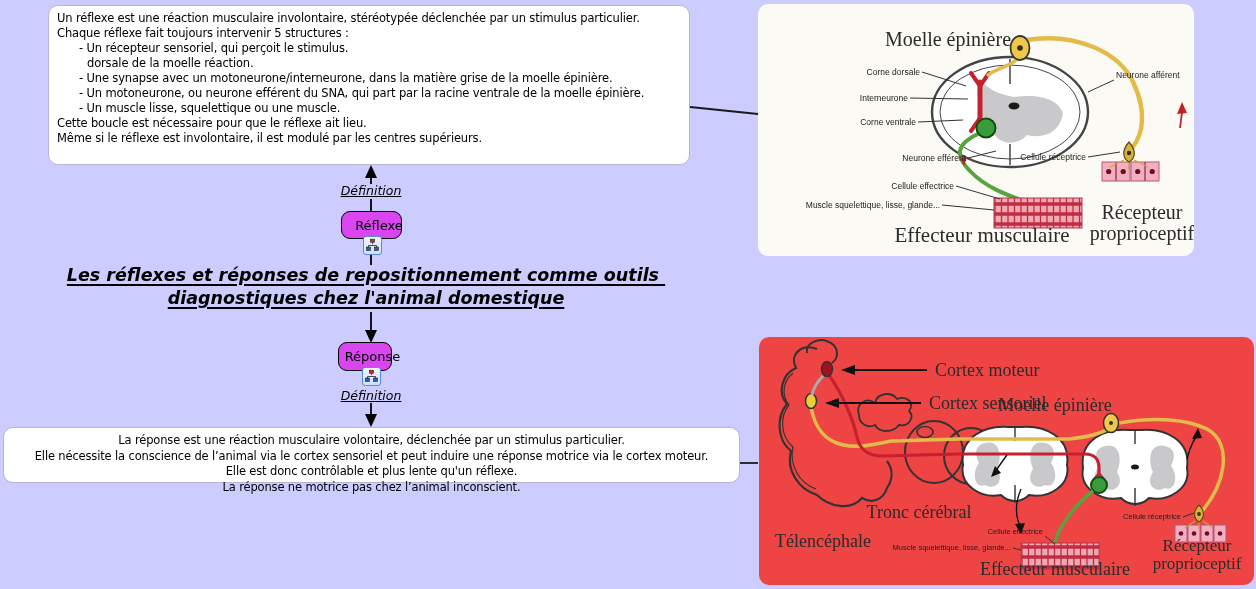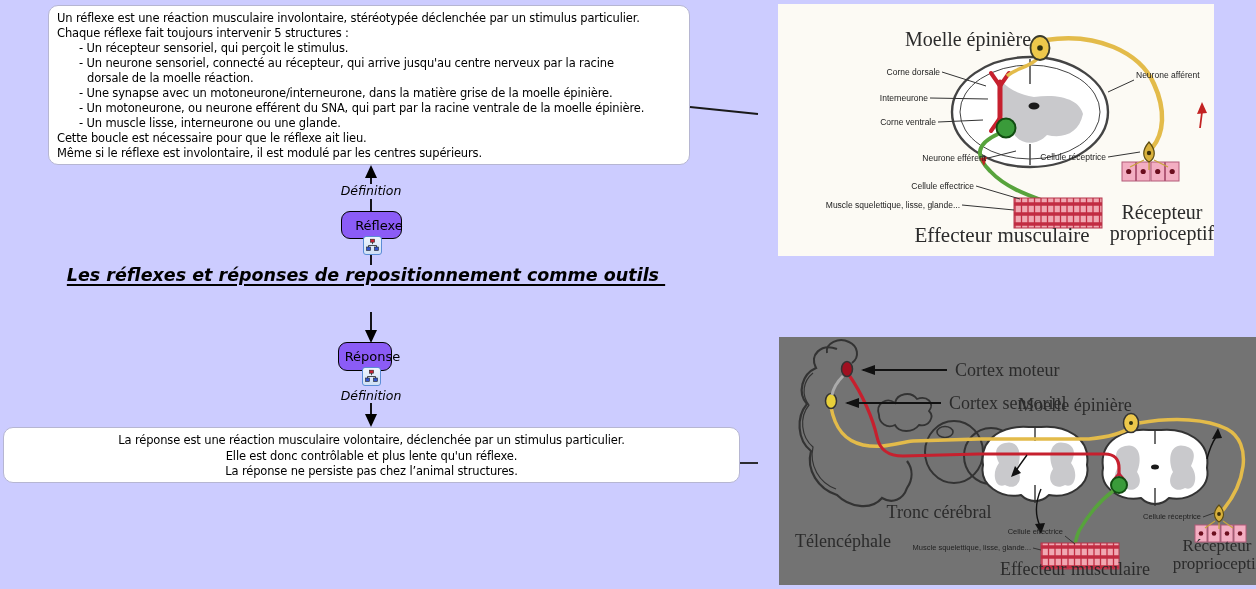--- a/index.html
+++ b/index.html
@@ -21,45 +21,45 @@
   .ind1{padding-left:22px;}
   .ind2{padding-left:30px;}
   
   .map-title{
     position:absolute;left:40px;top:264px;width:652px;text-align:center;
     font-size:17.5px;font-weight:bold;font-style:italic;line-height:23px;
   }
   .map-title .tline{text-decoration:underline;text-underline-offset:3px;text-decoration-thickness:1.5px;white-space:pre;text-align:center;}
   
   .node{
-    position:absolute;background:#8b5cf6;border:1.6px solid #000;border-radius:9px;
+    position:absolute;background:#d946ef;border:1.6px solid #000;border-radius:9px;
     box-sizing:border-box;display:flex;align-items:center;justify-content:center;
     font-size:13px;z-index:3;padding-left:15px;
   }
   .node.reflex{left:341px;top:211px;width:61px;height:28px;}
   .node.response{left:338px;top:342px;width:54px;height:29px;}
   .node-icon{
     position:absolute;width:17px;height:17px;z-index:4;
     border:1px solid #5b8dd6;border-radius:3px;
     background:linear-gradient(#eef5fd,#cfe0f5);
     display:flex;align-items:center;justify-content:center;
   }
   .node-icon.reflex{left:363px;top:236px;}
   .node-icon.response{left:362px;top:367px;}
   .linklabel{
-    position:absolute;width:160px;text-align:center;font-style:italic;font-size:12.5px;z-index:2;
+    position:absolute;width:160px;text-align:center;font-style:italic;font-size:12.5px;z-index:2;text-decoration:underline;
   }
   .linklabel.top{left:291px;top:183px;}
   .linklabel.bottom{left:291px;top:388px;}
   
   #connectors{position:absolute;left:0;top:0;z-index:1;pointer-events:none;}
   
-  .figure{position:absolute;border-radius:0;overflow:hidden;z-index:2;margin-left:20px;}
+  .figure{position:absolute;border-radius:10px;overflow:hidden;z-index:2;}
   .figure.spinal{left:758px;top:4px;width:436px;height:252px;background:#fcfaf4;}
-  .figure.pathway{left:759px;top:337px;width:495px;height:248px;background:#737373;}
+  .figure.pathway{left:759px;top:337px;width:495px;height:248px;background:#ef4444;}
   .figure svg{display:block;}
   .fig-title{font-family:"Liberation Serif","DejaVu Serif",serif;fill:#2b2b2b;}
   .fig-big{font-family:"Liberation Serif","DejaVu Serif",serif;fill:#2b2b2b;}
   .fig-small{font-family:"Liberation Sans","DejaVu Sans",sans-serif;font-size:8.5px;fill:#222;}
   .fig-small2{font-family:"Liberation Sans","DejaVu Sans",sans-serif;font-size:7.5px;fill:#222;}
 </style>
 </head>
 <body>
 
 <svg id="connectors" width="1256" height="589" viewBox="0 0 1256 589">
@@ -71,60 +71,61 @@
   <path d="M371,312 V331" stroke="#000" stroke-width="1.8" fill="none"></path>
   <polygon points="371,343 365,330 377,330" fill="#000"></polygon>
   <path d="M371,403 V415" stroke="#000" stroke-width="1.8" fill="none"></path>
   <polygon points="371,427 365,414 377,414" fill="#000"></polygon>
 </svg>
 
 <div class="defbox reflex">
   <div class="defline">Un réflexe est une réaction musculaire involontaire, stéréotypée déclenchée par un stimulus particulier.</div>
   <div class="defline">Chaque réflexe fait toujours intervenir 5 structures :</div>
   <div class="defline ind1">- Un récepteur sensoriel, qui perçoit le stimulus.</div>
-  <div class="defline ind1">- Un neurone sensoriel, connecté au récepteur, qui arrive jusqu'au centre nerveux par la racine</div>
   <div class="defline ind2">dorsale de la moelle réaction.</div>
   <div class="defline ind1">- Une synapse avec un motoneurone/interneurone, dans la matière grise de la moelle épinière.</div>
   <div class="defline ind1">- Un motoneurone, ou neurone efférent du SNA, qui part par la racine ventrale de la moelle épinière.</div>
-  <div class="defline ind1">- Un muscle lisse, interneurone ou une glande.</div>
+  <div class="defline ind1">- Un muscle lisse, squelettique ou une muscle.</div>
   <div class="defline">Cette boucle est nécessaire pour que le réflexe ait lieu.</div>
   <div class="defline">Même si le réflexe est involontaire, il est modulé par les centres supérieurs.</div>
 </div>
 
 <div class="linklabel top">Définition</div>
 <div class="linklabel bottom">Définition</div>
 
 <div class="node reflex">Réflexe</div>
 <div class="node-icon reflex">
   <svg width="15" height="15" viewBox="0 0 15 15">
     <rect x="5.5" y="1.2" width="4" height="3" fill="#cc2233" stroke="#222" stroke-width="0.6"></rect>
     <path d="M7.5,4.2 V6.2 M3.5,9 V7.5 H11.5 V9" stroke="#222" stroke-width="0.8" fill="none"></path>
     <rect x="1.5" y="9" width="4" height="3.5" fill="#3355cc" stroke="#222" stroke-width="0.6"></rect>
     <rect x="9.5" y="9" width="4" height="3.5" fill="#3355cc" stroke="#222" stroke-width="0.6"></rect>
   </svg>
 </div>
 
 <div class="map-title">
   <div><span class="tline">Les réflexes et réponses de repositionnement comme outils </span></div>
+  <div><span class="tline">diagnostiques chez l'animal domestique</span></div>
 </div>
 
 <div class="node response">Réponse</div>
 <div class="node-icon response">
   <svg width="15" height="15" viewBox="0 0 15 15">
     <rect x="5.5" y="1.2" width="4" height="3" fill="#cc2233" stroke="#222" stroke-width="0.6"></rect>
     <path d="M7.5,4.2 V6.2 M3.5,9 V7.5 H11.5 V9" stroke="#222" stroke-width="0.8" fill="none"></path>
     <rect x="1.5" y="9" width="4" height="3.5" fill="#3355cc" stroke="#222" stroke-width="0.6"></rect>
     <rect x="9.5" y="9" width="4" height="3.5" fill="#3355cc" stroke="#222" stroke-width="0.6"></rect>
   </svg>
 </div>
 
 <div class="defbox response">
   <div class="defline">La réponse est une réaction musculaire volontaire, déclenchée par un stimulus particulier.</div>
+  <div class="defline">Elle nécessite la conscience de l’animal via le cortex sensoriel et peut induire une réponse motrice via le cortex moteur.</div>
   <div class="defline">Elle est donc contrôlable et plus lente qu'un réflexe.</div>
-  <div class="defline">La réponse ne persiste pas chez l’animal structures.</div>
+  <div class="defline">La réponse ne motrice pas chez l’animal inconscient.</div>
 </div>
 
 <div class="figure spinal">
 <svg width="436" height="252" viewBox="0 0 436 252">
   <defs>
     <pattern id="mp1" width="13" height="10" patternUnits="userSpaceOnUse">
       <rect width="13" height="10" fill="#f0a8b2"></rect>
       <path d="M0,0.8 H13 M0,9.2 H13" stroke="#c22c42" stroke-width="1.7"></path>
       <path d="M3,1 V9 M9.5,1 V9" stroke="#c22c42" stroke-width="1.3"></path>
     </pattern>

